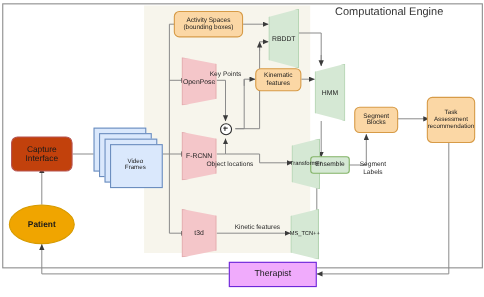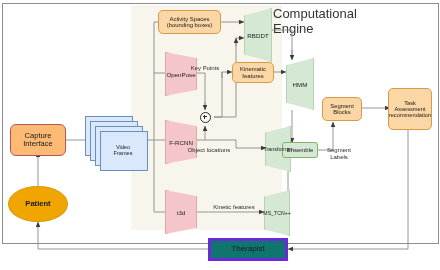--- a/index.html
+++ b/index.html
@@ -11,28 +11,28 @@
         justify-content:center;text-align:center;line-height:1.05;}
   .lbl{display:block;white-space:pre-line;}
 
   
   .outerframe{position:absolute;left:2px;top:3px;width:435px;height:239px;
      border:1px solid #8d8d8d;background:transparent;}
 
   
   .engine{position:absolute;left:131px;top:5px;width:151px;height:225px;
      background:#f7f5ec;border:none;}
-  .engine-title{position:absolute;left:273px;top:6px;width:104px;height:12px;
-     font-size:13px;color:#333;text-align:left;}
+  .engine-title{position:absolute;left:299px;top:6px;width:104px;height:12px;
+     font-size:10px;color:#333;text-align:right;}
 
   
   .rrect-orange{background:#fbd7a5;border:1px solid #d79b47;border-radius:5px;}
   .rrect-green{background:#d5e8d4;border:1px solid #82b366;border-radius:3px;}
-  .rect-red{background:#fdba74;border:1px solid #b85450;border-radius:6px;}
-  .rect-amber{background:#0f766e;border:3px solid #6d28d9;}
+  .rect-red{background:#c2410c;border:1px solid #b85450;border-radius:6px;}
+  .rect-amber{background:#f0abfc;border:1px solid #6d28d9;}
   .ellipse-orange{background:#f0a500;border:1px solid #d79b00;border-radius:50%;font-weight:bold;}
   .frame-blue{background:#dae8fc;border:1px solid #6c8ebf;}
 
   .t-pink,.t-green{position:absolute;}
   .t-pink .body,.t-green .body{position:absolute;inset:0;}
   .t-pink .body{background:#f4c6c9;border:1px solid #e0a8ab;
       clip-path:polygon(0% 0%,100% 14%,100% 86%,0% 100%);}
   .t-green .body{background:#d5e8d4;border:1px solid #b4d4b2;
       clip-path:polygon(0% 14%,100% 0%,100% 100%,0% 86%);}
   .t-pink .cap,.t-green .cap{position:absolute;inset:0;display:flex;

